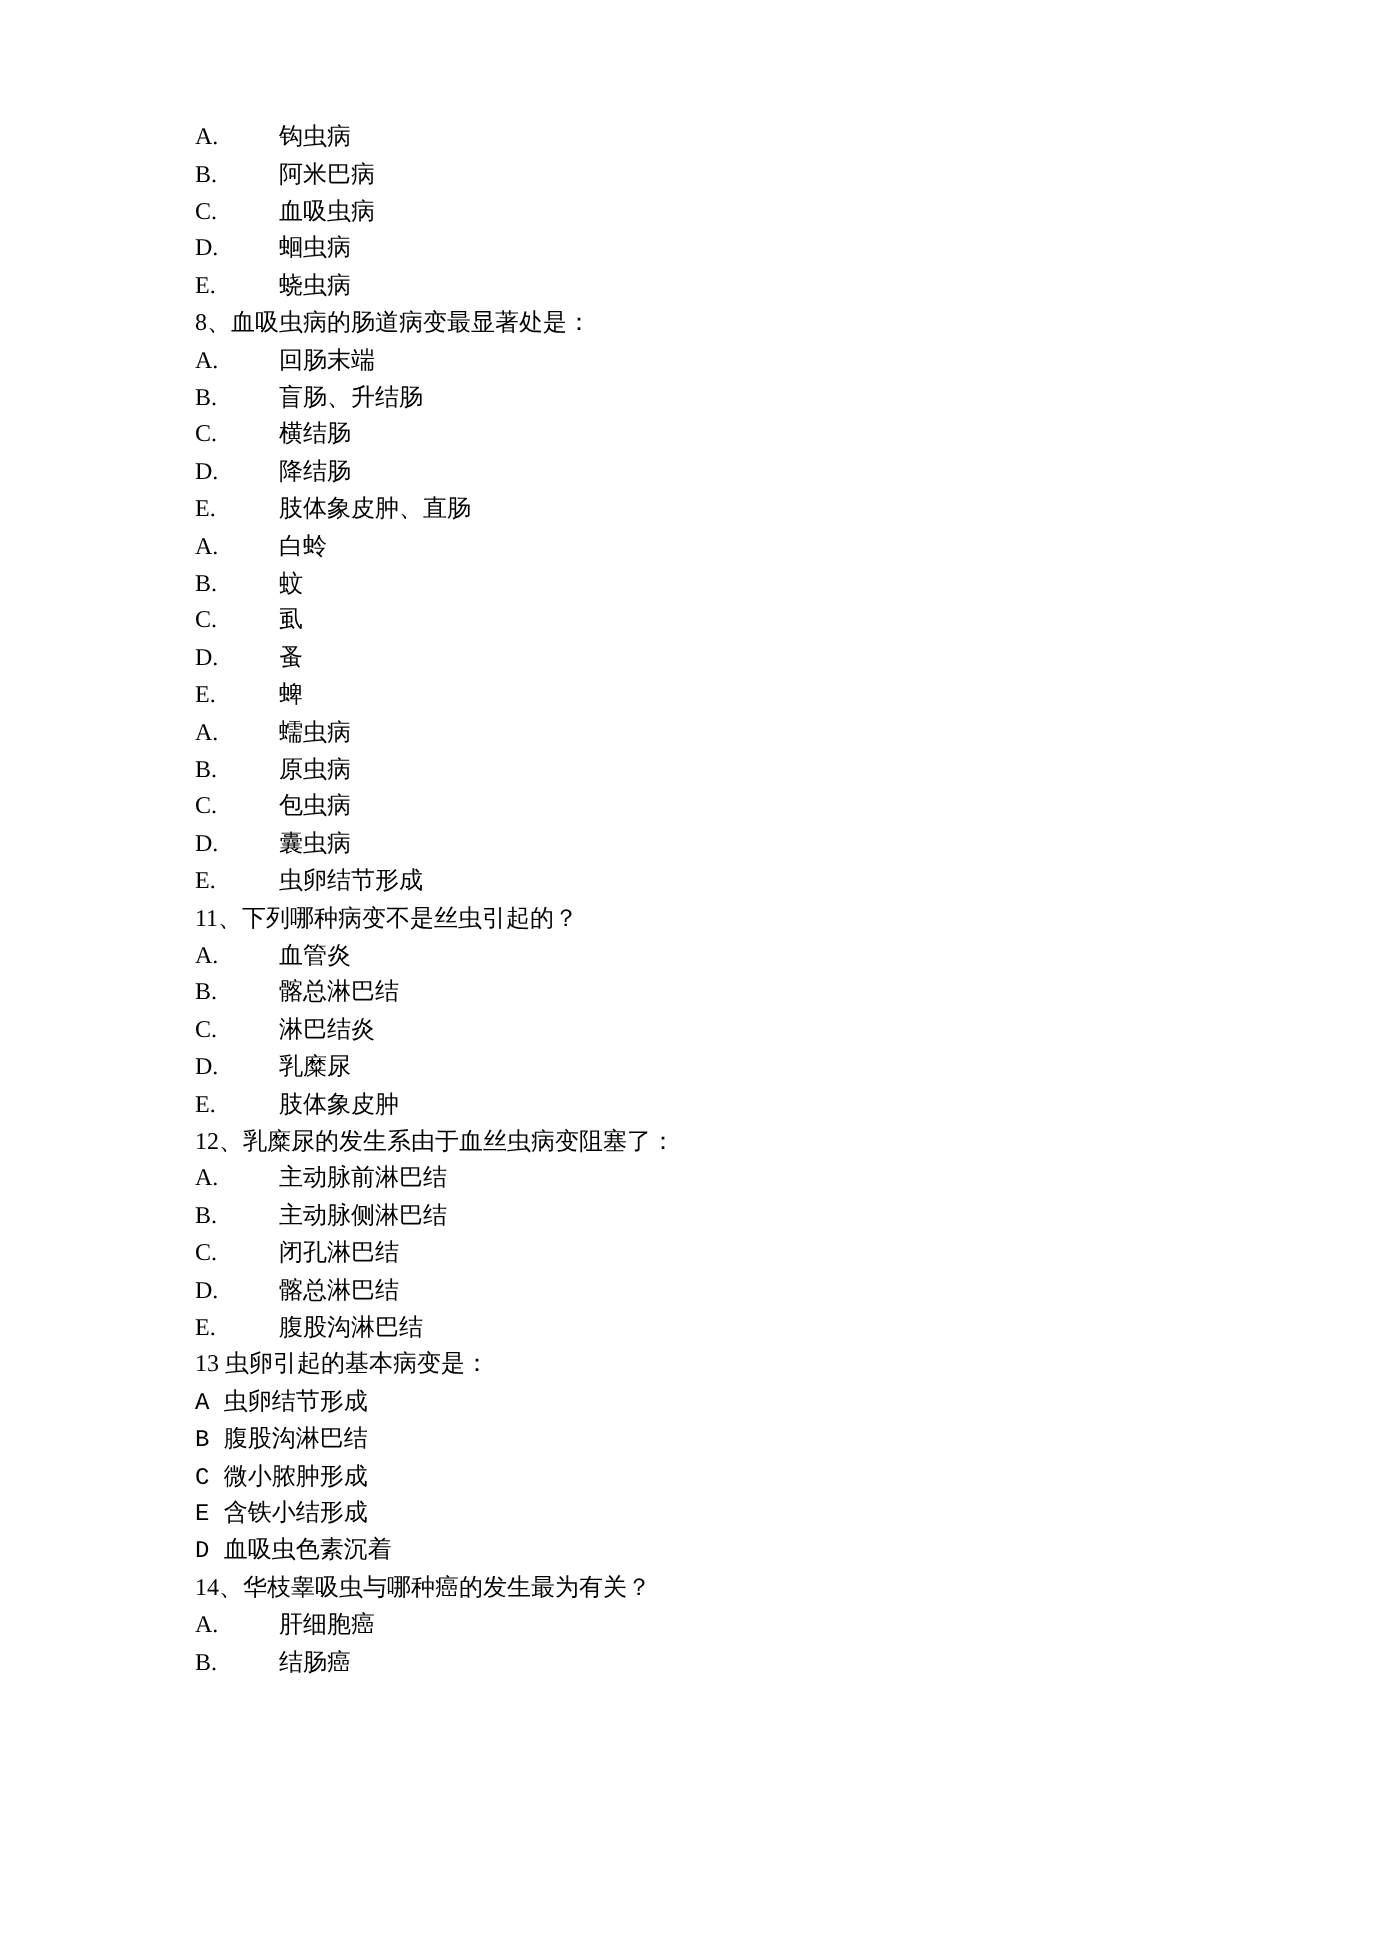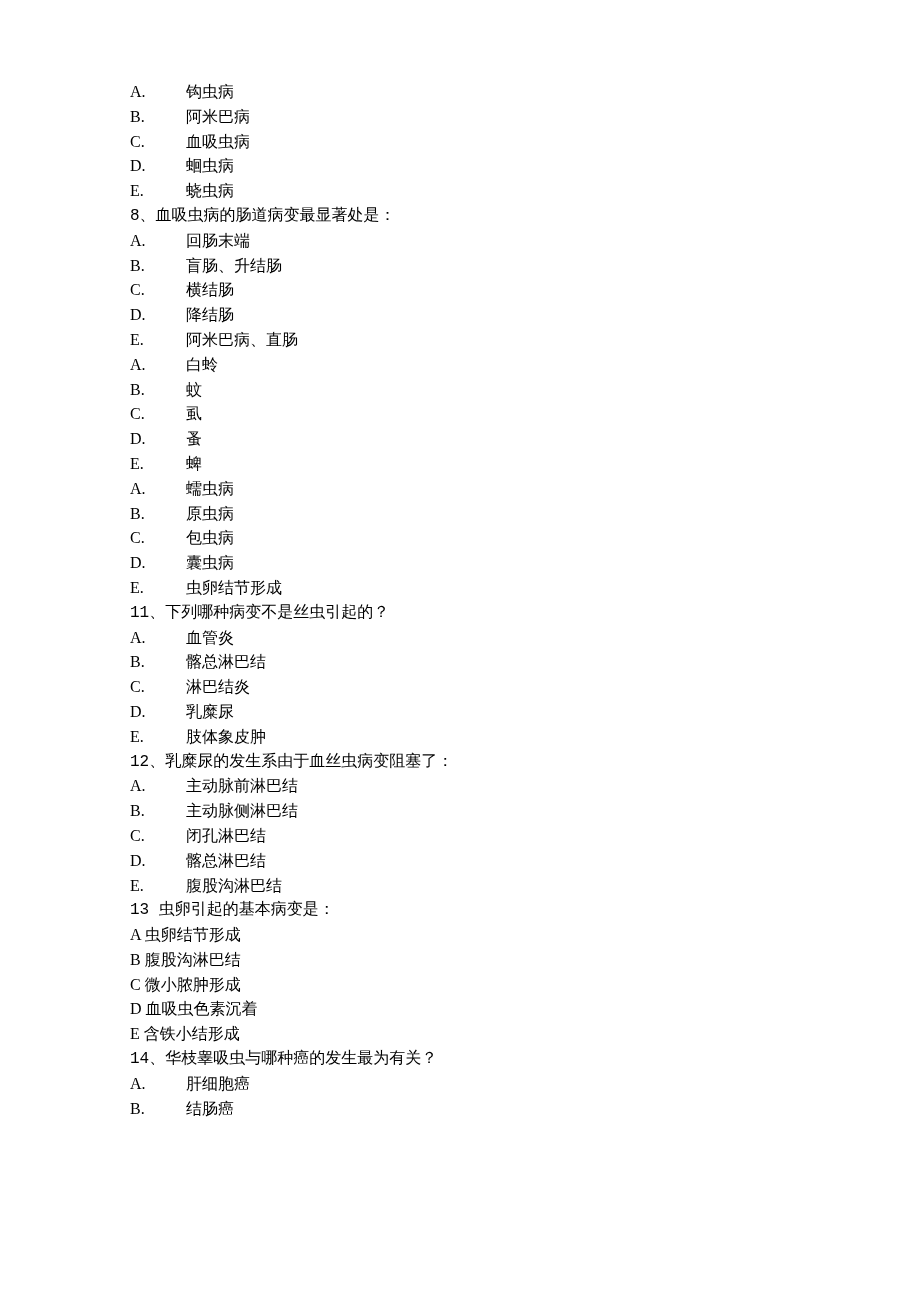--- a/index.html
+++ b/index.html
@@ -26,24 +26,24 @@
   }
   .option .dot {
     width: 28px;
     flex-shrink: 0;
   }
   .option .text {
     flex: 1;
   }
   .question {
     display: block;
-    font-family: Liberation Mono, monospace;
   }
   .option-plain {
     display: block;
+    font-family: Liberation Mono, monospace;
   }
 </style>
 </head>
 <body>
 
 <div class="page" id="page-root">
     <div class="option">
       <span class="letter">A.</span>
       <span class="dot"></span>
       <span class="text">钩虫病</span>
@@ -85,21 +85,21 @@
       <span class="text">横结肠</span>
     </div>
     <div class="option">
       <span class="letter">D.</span>
       <span class="dot"></span>
       <span class="text">降结肠</span>
     </div>
     <div class="option">
       <span class="letter">E.</span>
       <span class="dot"></span>
-      <span class="text">阿米巴病、直肠</span>
+      <span class="text">肢体象皮肿、直肠</span>
     </div>
     <div class="option">
       <span class="letter">A.</span>
       <span class="dot"></span>
       <span class="text">白蛉</span>
     </div>
     <div class="option">
       <span class="letter">B.</span>
       <span class="dot"></span>
       <span class="text">蚊</span>
@@ -193,22 +193,22 @@
     </div>
     <div class="option">
       <span class="letter">E.</span>
       <span class="dot"></span>
       <span class="text">腹股沟淋巴结</span>
     </div>
     <div class="question">13 虫卵引起的基本病变是：</div>
     <div class="option-plain">A 虫卵结节形成</div>
     <div class="option-plain">B 腹股沟淋巴结</div>
     <div class="option-plain">C 微小脓肿形成</div>
+    <div class="option-plain">E 含铁小结形成</div>
     <div class="option-plain">D 血吸虫色素沉着</div>
-    <div class="option-plain">E 含铁小结形成</div>
     <div class="question">14、华枝睾吸虫与哪种癌的发生最为有关？</div>
     <div class="option">
       <span class="letter">A.</span>
       <span class="dot"></span>
       <span class="text">肝细胞癌</span>
     </div>
     <div class="option">
       <span class="letter">B.</span>
       <span class="dot"></span>
       <span class="text">结肠癌</span>

